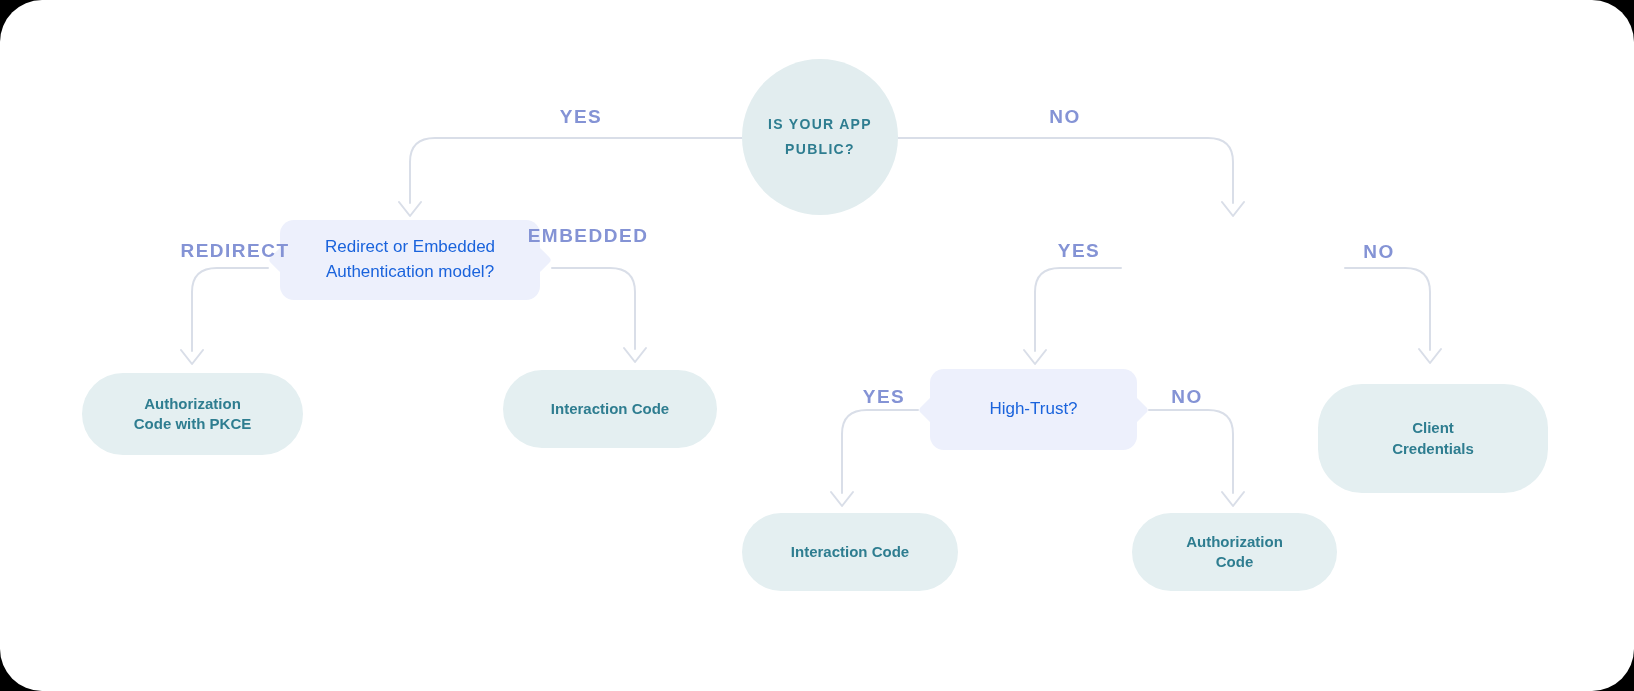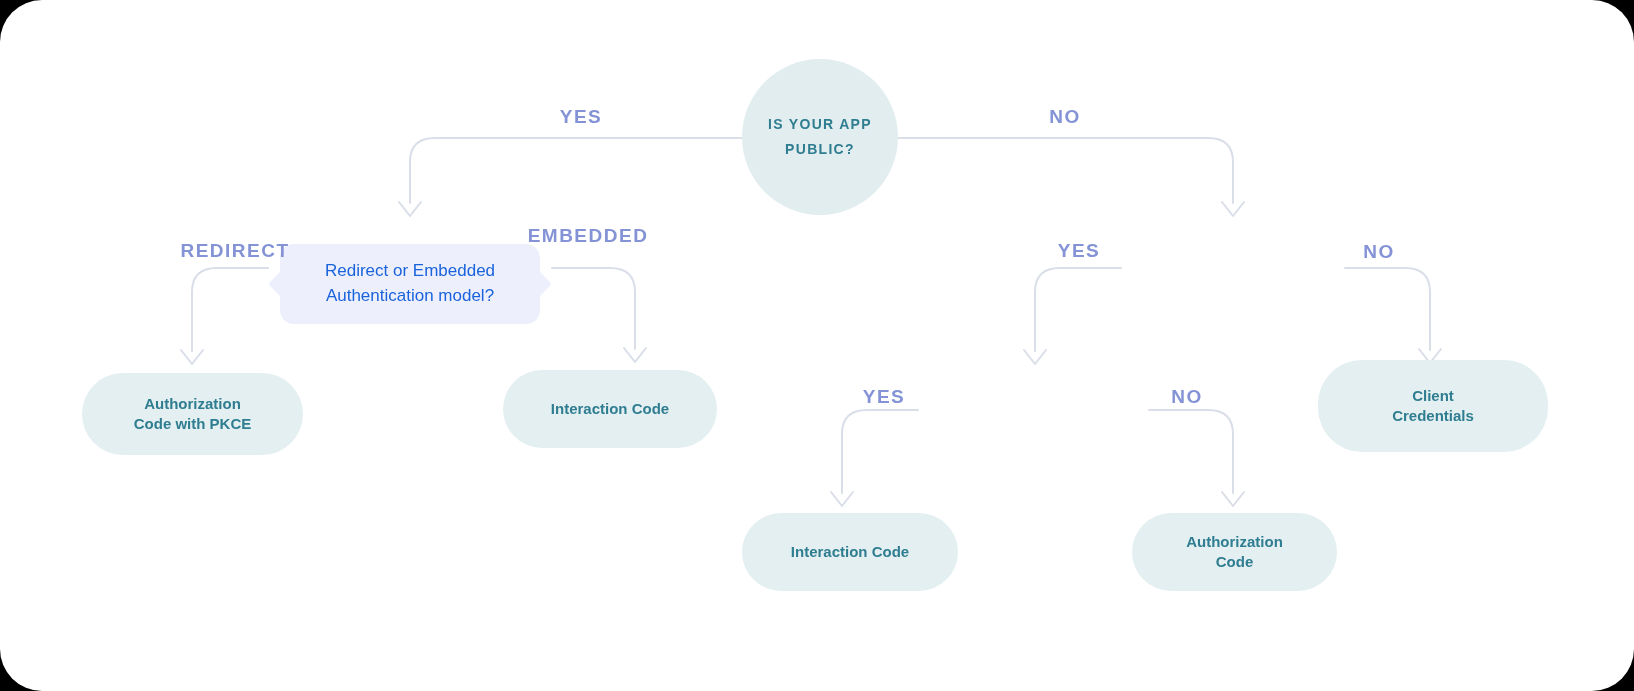--- a/index.html
+++ b/index.html
@@ -108,31 +108,32 @@
       <path d="M918 410 H867 Q842 410 842 434 V493 M831 492 L842 506 L853 492"></path>
     </g>
     <g>
       <path d="M1149 410 H1208 Q1233 410 1233 434 V493 M1222 492 L1233 506 L1244 492"></path>
     </g>
   </svg>
 
   <div class="node node-circle" style="left:742px;top:59px;width:156px;height:156px;">IS YOUR APP
 PUBLIC?</div>
 
-  <div class="node node-decision" style="left:280px;top:244px;width:260px;height:80px;">Redirect or Embedded
+  <div class="node node-decision" style="left:280px;top:220px;width:260px;height:80px;">Redirect or Embedded
 Authentication model?</div>
 
 
+  <div class="node node-decision" style="left:930px;top:369px;width:207px;height:81px;">High-Trust?</div>
 
   <div class="node node-result" style="left:82px;top:373px;width:221px;height:82px;">Authorization
 Code with PKCE</div>
 
   <div class="node node-result" style="left:503px;top:370px;width:214px;height:78px;">Interaction Code</div>
 
-  <div class="node node-result" style="left:1318px;top:360px;width:230px;height:92px;">Client
+  <div class="node node-result" style="left:1318px;top:384px;width:230px;height:109px;">Client
 Credentials</div>
 
   <div class="node node-result" style="left:742px;top:513px;width:216px;height:78px;">Interaction Code</div>
 
   <div class="node node-result" style="left:1132px;top:513px;width:205px;height:78px;">Authorization
 Code</div>
 
   <div class="edge-label" style="left:581px;top:117px;">YES</div>
 
   <div class="edge-label" style="left:1065px;top:117px;">NO</div>

